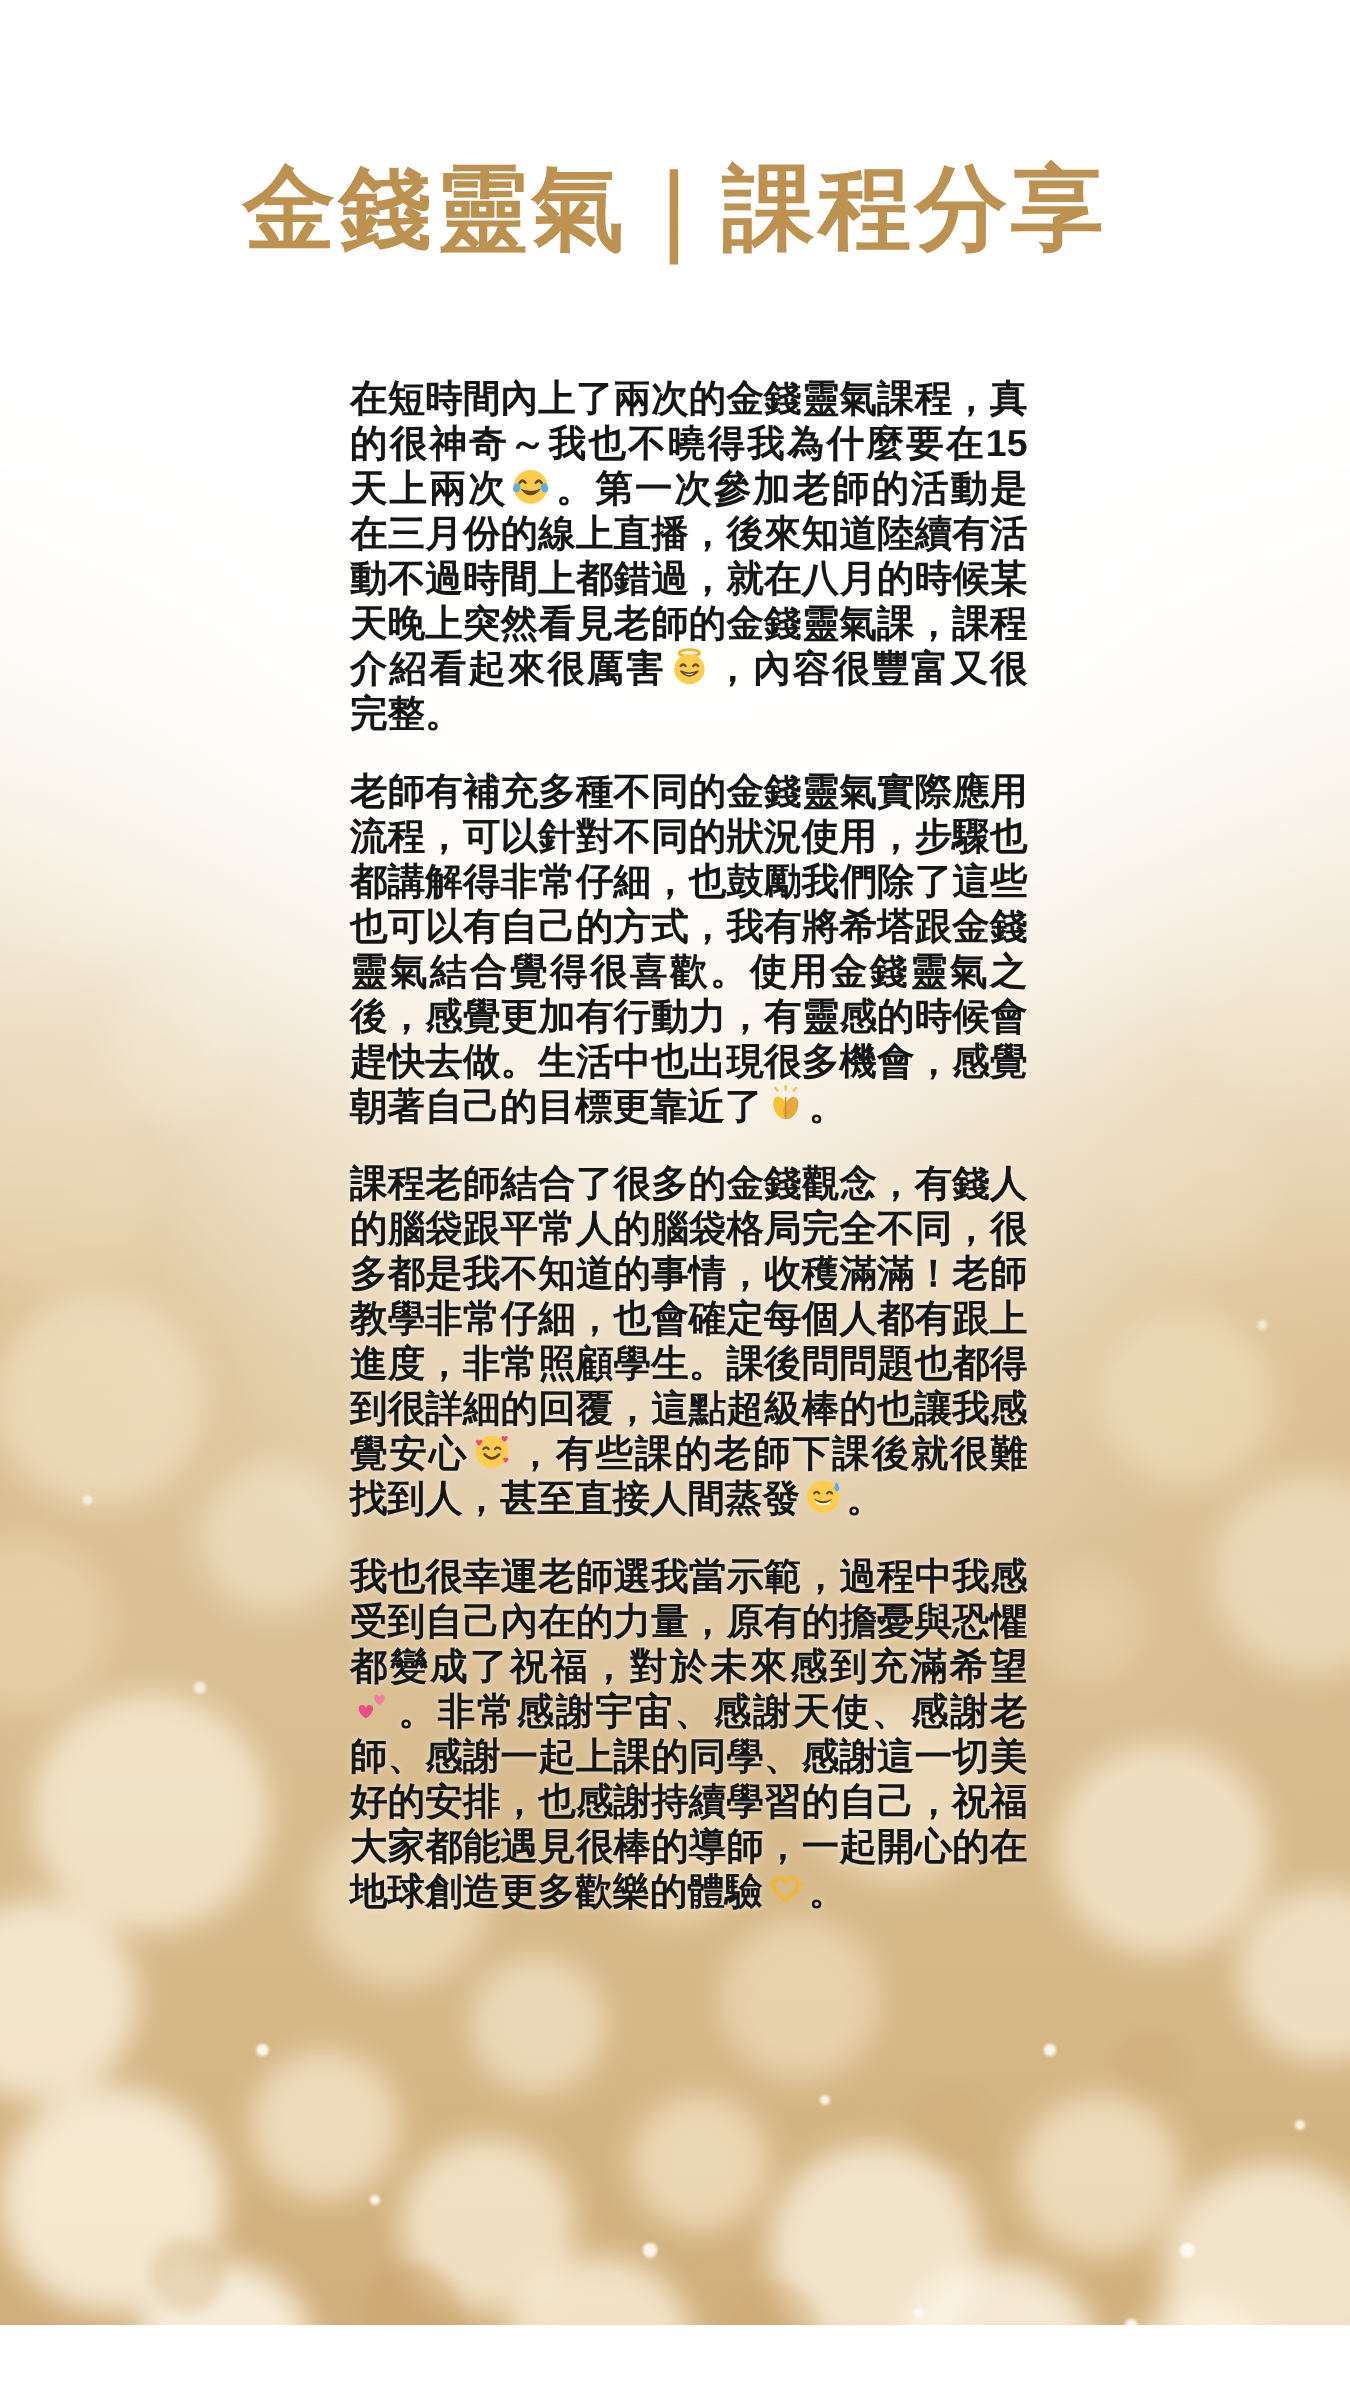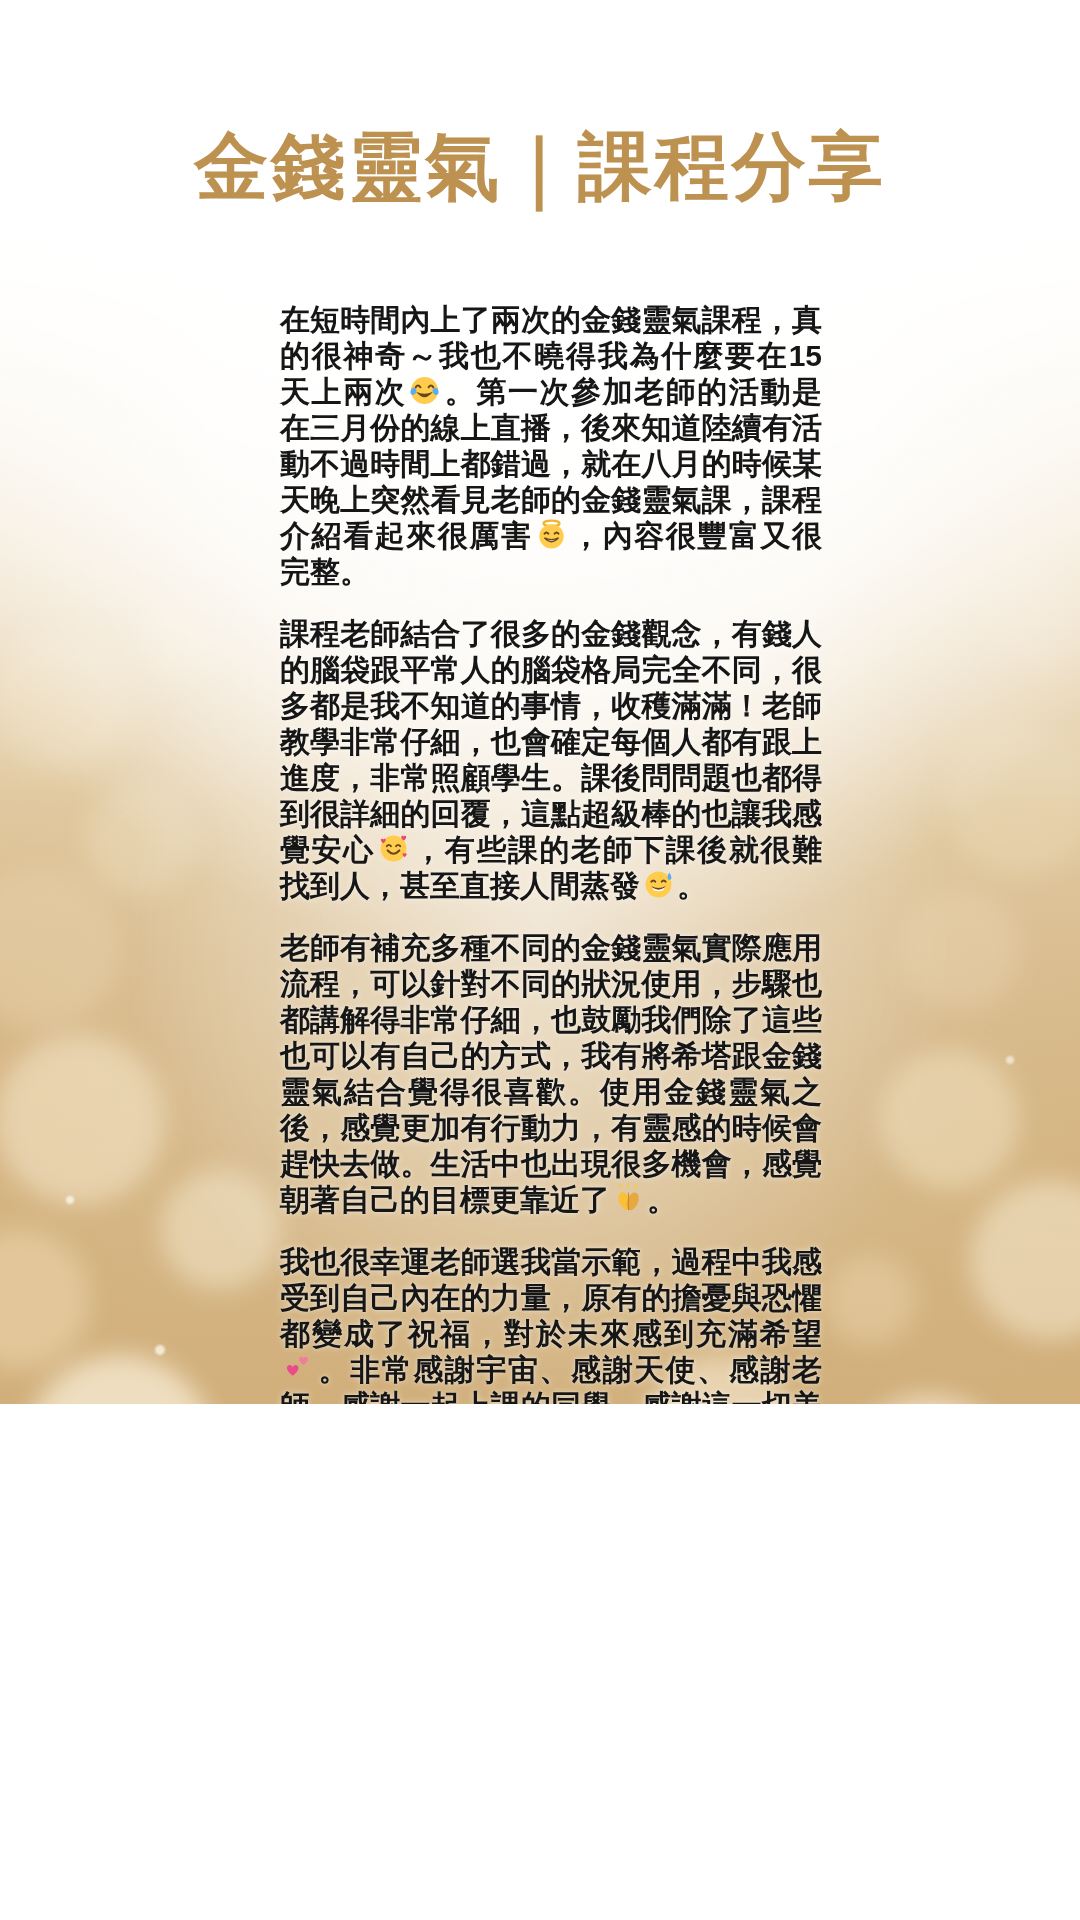--- a/index.html
+++ b/index.html
@@ -3,21 +3,21 @@
 <meta charset="utf-8">
 <style>
   :root{
     --title-gold:#bd9251;
     --body-text:#161616;
     --watermark-white:#ffffff;
   }
   *{box-sizing:border-box;}
   html,body{margin:0;padding:0;}
   body{width:1080px;height:1920px;overflow:hidden;font-family:"Liberation Sans","DejaVu Sans",sans-serif;}
-  .page{position:relative;width:1080px;height:1404px;overflow:hidden;background:#fff;}
+  .page{position:relative;width:1080px;height:1860px;overflow:hidden;background:#fff;}
 
   
   .bg-base{
     position:absolute;inset:0;
     background:
       radial-gradient(ellipse 340px 560px at 0px 1040px, rgba(208,168,110,0.28), rgba(208,168,110,0) 70%),
       radial-gradient(ellipse 340px 560px at 1080px 1120px, rgba(208,168,110,0.25), rgba(208,168,110,0) 70%),
       linear-gradient(180deg,#ffffff 0%,#fdfaf5 12%,#f8f1e4 24%,#f1e4cd 36%,#e9d6b5 48%,#e2cba3 58%,#dcc298 68%,#d8bc8e 78%,#d5b685 88%,#d1af7b 100%);
   }
   .bokeh{position:absolute;inset:0;width:1080px;height:1920px;}
@@ -155,42 +155,42 @@
               <path d="M5.5 13 Q12 21.5 18.5 13 Q12 16 5.5 13Z" fill="#65471B"></path>
               <ellipse cx="3.4" cy="12.6" rx="2.2" ry="2.8" fill="#5DADEC" transform="rotate(18 3.4 12.6)"></ellipse>
               <ellipse cx="20.6" cy="12.6" rx="2.2" ry="2.8" fill="#5DADEC" transform="rotate(-18 20.6 12.6)"></ellipse>
             </svg></span>。第一次參加老師的活動是在三月份的線上直播，後來知道陸續有活動不過時間上都錯過，就在八月的時候某天晚上突然看見老師的金錢靈氣課，課程介紹看起來很厲害<span class="emoji"><svg viewBox="0 0 24 24">
               <ellipse cx="12" cy="3.4" rx="6.2" ry="2.1" fill="none" stroke="#F0B429" stroke-width="1.8"></ellipse>
               <circle cx="12" cy="13.4" r="9.4" fill="#FFCC4D"></circle>
               <path d="M6.6 11.4 Q8.1 9.6 9.6 11.4" stroke="#65471B" stroke-width="1.5" fill="none" stroke-linecap="round"></path>
               <path d="M14.4 11.4 Q15.9 9.6 17.4 11.4" stroke="#65471B" stroke-width="1.5" fill="none" stroke-linecap="round"></path>
               <path d="M6.5 14.6 Q12 20.6 17.5 14.6 Q12 17.3 6.5 14.6Z" fill="#fff" stroke="#65471B" stroke-width="1"></path>
             </svg></span>，內容很豐富又很完整。</p>
+        <p class="para">老師有補充多種不同的金錢靈氣實際應用流程，可以針對不同的狀況使用，步驟也都講解得非常仔細，也鼓勵我們除了這些也可以有自己的方式，我有將希塔跟金錢靈氣結合覺得很喜歡。使用金錢靈氣之後，感覺更加有行動力，有靈感的時候會趕快去做。生活中也出現很多機會，感覺朝著自己的目標更靠近了<span class="emoji"><svg viewBox="0 0 24 24">
+              <path d="M7 3.5 L5.5 1.8 M12 2.8 L12 0.8 M17 3.5 L18.5 1.8" stroke="#F9C74F" stroke-width="1.6" stroke-linecap="round"></path>
+              <ellipse cx="9" cy="14" rx="4.2" ry="7.2" transform="rotate(-22 9 14)" fill="#FAC036"></ellipse>
+              <ellipse cx="15.2" cy="14.2" rx="4.2" ry="7.2" transform="rotate(22 15.2 14.2)" fill="#E5A93D"></ellipse>
+              <path d="M12 7.5 L12 21" stroke="#C98A2C" stroke-width="0.8"></path>
+            </svg></span>。</p>
         <p class="para">課程老師結合了很多的金錢觀念，有錢人的腦袋跟平常人的腦袋格局完全不同，很多都是我不知道的事情，收穫滿滿！老師教學非常仔細，也會確定每個人都有跟上進度，非常照顧學生。課後問問題也都得到很詳細的回覆，這點超級棒的也讓我感覺安心<span class="emoji"><svg viewBox="0 0 24 24">
               <circle cx="12" cy="12" r="10" fill="#FFCC4D"></circle>
               <path d="M6.8 10.2 Q8.4 8.2 10 10.2" stroke="#65471B" stroke-width="1.5" fill="none" stroke-linecap="round"></path>
               <path d="M14 10.2 Q15.6 8.2 17.2 10.2" stroke="#65471B" stroke-width="1.5" fill="none" stroke-linecap="round"></path>
               <path d="M7.5 13.5 Q12 18.5 16.5 13.5" stroke="#65471B" stroke-width="1.6" fill="none" stroke-linecap="round"></path>
               <path d="M2.2 5.5 c0,-1.3 1.9,-1.3 1.9,0 c0,-1.3 1.9,-1.3 1.9,0 c0,1.4 -1.9,2.6 -1.9,2.6 s-1.9,-1.2 -1.9,-2.6Z" fill="#F0466A"></path>
               <path d="M18 3.2 c0,-1.3 1.9,-1.3 1.9,0 c0,-1.3 1.9,-1.3 1.9,0 c0,1.4 -1.9,2.6 -1.9,2.6 s-1.9,-1.2 -1.9,-2.6Z" fill="#F0466A"></path>
               <path d="M19 16.5 c0,-1.1 1.6,-1.1 1.6,0 c0,-1.1 1.6,-1.1 1.6,0 c0,1.2 -1.6,2.2 -1.6,2.2 s-1.6,-1 -1.6,-2.2Z" fill="#F0466A"></path>
             </svg></span>，有些課的老師下課後就很難找到人，甚至直接人間蒸發<span class="emoji"><svg viewBox="0 0 24 24">
               <circle cx="12" cy="12" r="10" fill="#FFCC4D"></circle>
               <path d="M6.5 9.8 Q8 8 9.5 9.8" stroke="#65471B" stroke-width="1.5" fill="none" stroke-linecap="round"></path>
               <path d="M14.5 9.8 Q16 8 17.5 9.8" stroke="#65471B" stroke-width="1.5" fill="none" stroke-linecap="round"></path>
               <path d="M6.3 13.2 Q12 19.8 17.7 13.2 Q12 16.2 6.3 13.2Z" fill="#65471B"></path>
               <path d="M7.4 14.6 Q12 17.4 16.6 14.6 L16 16.2 Q12 18.2 8 16.2Z" fill="#FFFFFF" opacity="0.95"></path>
               <path d="M20.2 2.8 C22.4 5.6 22.6 8 20.6 8.6 C18.6 8.2 18.6 5.8 20.2 2.8Z" fill="#5DADEC"></path>
             </svg></span>。</p>
-        <p class="para">老師有補充多種不同的金錢靈氣實際應用流程，可以針對不同的狀況使用，步驟也都講解得非常仔細，也鼓勵我們除了這些也可以有自己的方式，我有將希塔跟金錢靈氣結合覺得很喜歡。使用金錢靈氣之後，感覺更加有行動力，有靈感的時候會趕快去做。生活中也出現很多機會，感覺朝著自己的目標更靠近了<span class="emoji"><svg viewBox="0 0 24 24">
-              <path d="M7 3.5 L5.5 1.8 M12 2.8 L12 0.8 M17 3.5 L18.5 1.8" stroke="#F9C74F" stroke-width="1.6" stroke-linecap="round"></path>
-              <ellipse cx="9" cy="14" rx="4.2" ry="7.2" transform="rotate(-22 9 14)" fill="#FAC036"></ellipse>
-              <ellipse cx="15.2" cy="14.2" rx="4.2" ry="7.2" transform="rotate(22 15.2 14.2)" fill="#E5A93D"></ellipse>
-              <path d="M12 7.5 L12 21" stroke="#C98A2C" stroke-width="0.8"></path>
-            </svg></span>。</p>
         <p class="para">我也很幸運老師選我當示範，過程中我感受到自己內在的力量，原有的擔憂與恐懼都變成了祝福，對於未來感到充滿希望<span class="emoji"><svg viewBox="0 0 24 24">
               <path d="M12.5 4.6 c0,-2.3 3.4,-2.3 3.4,0 c0,-2.3 3.4,-2.3 3.4,0 c0,2.5 -3.4,4.6 -3.4,4.6 s-3.4,-2.1 -3.4,-4.6Z" fill="#F973A3" opacity="0.85"></path>
               <path d="M3 11.5 c0,-3 4.5,-3 4.5,0 c0,-3 4.5,-3 4.5,0 c0,3.3 -4.5,6.1 -4.5,6.1 s-4.5,-2.8 -4.5,-6.1Z" fill="#EA4C89"></path>
             </svg></span>。非常感謝宇宙、感謝天使、感謝老師、感謝一起上課的同學、感謝這一切美好的安排，也感謝持續學習的自己，祝福大家都能遇見很棒的導師，一起開心的在地球創造更多歡樂的體驗<span class="emoji"><svg viewBox="0 0 24 24">
               <path d="M12 7.2 C10.8 4.6 7.4 4.2 5.6 6.2 C3.6 8.4 4.4 11.8 6.6 14 L12 19 L17.4 14 C19.6 11.8 20.4 8.4 18.4 6.2 C16.6 4.2 13.2 4.6 12 7.2Z" fill="none" stroke="#EFB63E" stroke-width="2.6" stroke-linejoin="round"></path>
               <path d="M4.8 9.5 L2.6 8.9 M19.2 9.5 L21.4 8.9" stroke="#EFB63E" stroke-width="1.8" stroke-linecap="round"></path>
             </svg></span>。</p>
       </div>
   </main>
 

